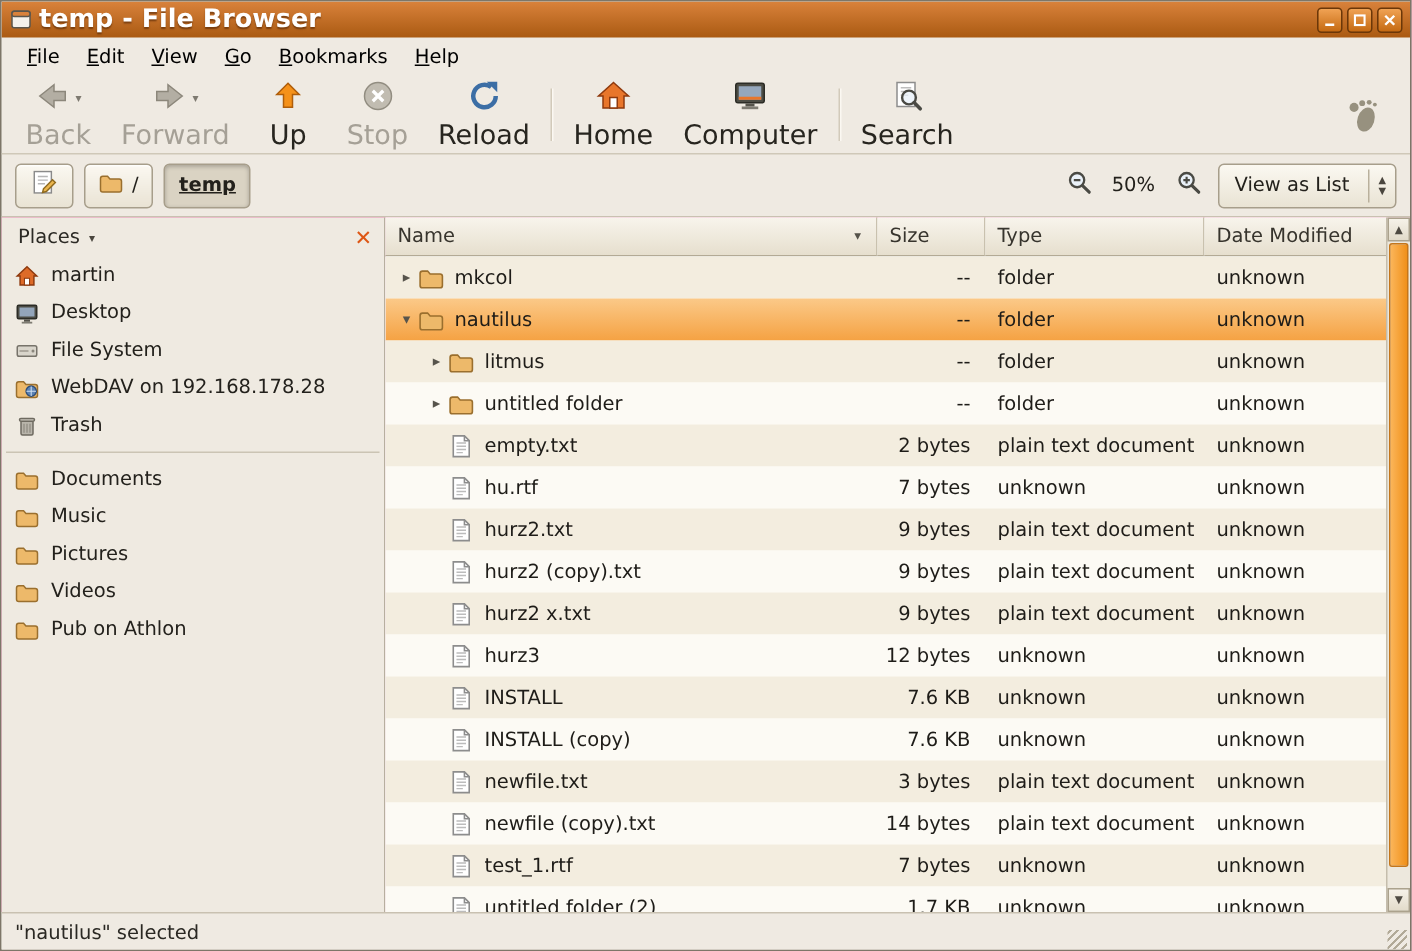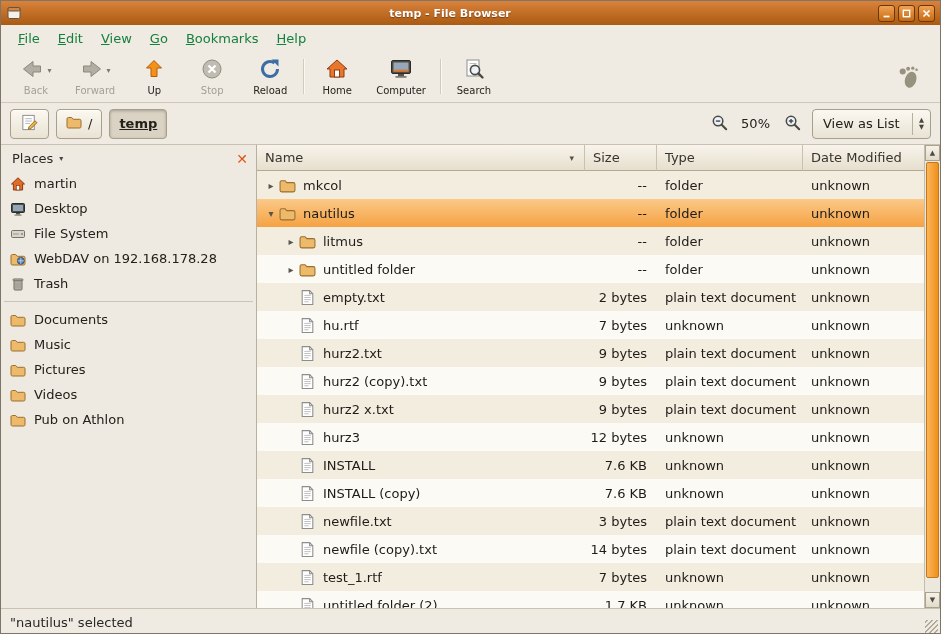--- a/index.html
+++ b/index.html
@@ -2,34 +2,34 @@
 <html><head>
 <meta charset="utf-8">
 <style>
   * { box-sizing: border-box; }
   body { margin:0; font-family:"DejaVu Sans","Liberation Sans",sans-serif; font-size:13px; background:#d8d2c6;}
   #window { width:941px; height:634px; position:relative; background:#EFEAE2; border:1px solid #7d7668; overflow:hidden; }
 
   
   .titlebar { height:24px; background:linear-gradient(#D9823B,#AA5A12); display:flex; align-items:center; padding:0 5px; gap:4px; }
   .win-icon { width:16px; height:16px; display:flex; }
-  .title { flex:1; text-align:center; color:#fff; font-weight:bold; font-size:11px; text-shadow:0 1px 1px rgba(70,30,0,.55); }
+  .title { flex:1; color:#fff; font-weight:bold; font-size:17px; text-shadow:0 1px 1px rgba(70,30,0,.55); }
   .winbtns { display:flex; gap:3px; }
   .winbtn { width:17px; height:17px; border:1px solid #6b3708; border-radius:3px; background:linear-gradient(#F0A254,#C56A12); display:flex; align-items:center; justify-content:center; }
 
   
   .menubar { height:26px; display:flex; align-items:center; padding:0 8px; }
-  .menu-item { padding:3px 9px; color:#15803d; }
+  .menu-item { padding:3px 9px; color:#000000; }
   .mnemonic { text-decoration:underline; }
 
   
   .toolbar { height:52px; display:flex; align-items:stretch; padding:2px 6px; border-bottom:1px solid #CFC8B8; }
   .tbtn { display:flex; flex-direction:column; align-items:center; justify-content:center; gap:1px; padding:2px 10px; min-width:58px; border-radius:4px; }
   .tbtn .icon-row { display:flex; align-items:center; gap:3px; height:26px; }
-  .tbtn .lbl { font-size:10px; color:#27251f; }
+  .tbtn .lbl { font-size:18px; color:#27251f; }
   .tbtn.disabled .lbl { color:#A5A096; }
   .caret { font-size:8px; color:#7e7a70; }
   .tsep { width:1px; background:#D2CABA; margin:6px 4px; box-shadow:1px 0 0 #fbf8f2; }
   .tspacer { flex:1; }
   .throbber { display:flex; align-items:center; padding:0 12px; }
 
   
   .locationbar { height:42px; display:flex; align-items:center; gap:7px; padding:0 9px; border-bottom:1px solid #C9C1B1; }
   .lbtn { height:30px; display:flex; align-items:center; gap:6px; padding:0 9px; border:1px solid #A79E8B; border-radius:4px;
           background:linear-gradient(#FBF8F1,#E9E3D4); box-shadow:inset 0 1px 0 rgba(255,255,255,.8); color:#23211c; }

